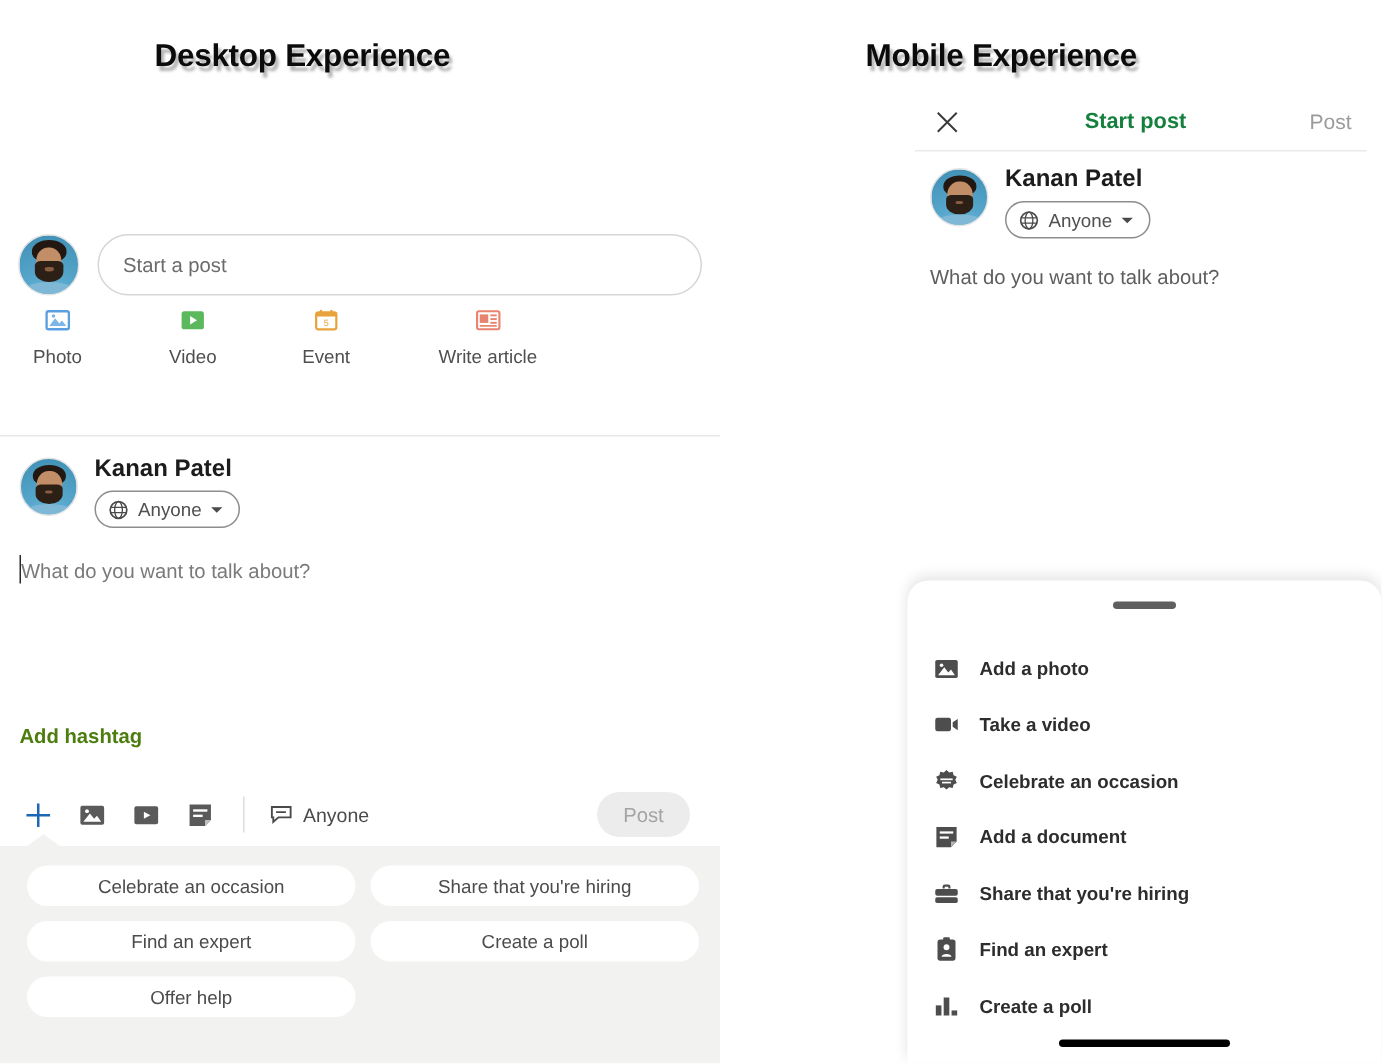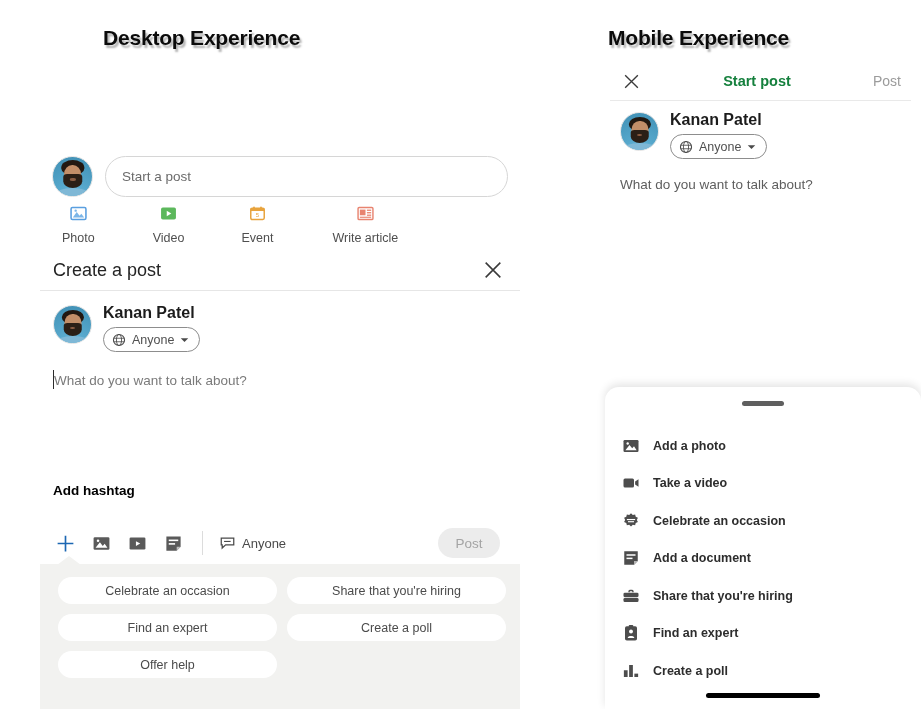--- a/index.html
+++ b/index.html
@@ -16,27 +16,26 @@
     position: absolute;
     font-family: "Liberation Sans", sans-serif;
     font-size: 21px;
     font-weight: 700;
     color: #0b0b0b;
     letter-spacing: -0.2px;
     text-shadow: 2px 3px 2px rgba(0,0,0,0.30);
     white-space: nowrap;
   }
   #desktop-title { left: 103px; top: 26px; }
-  #mobile-title  { left: 608px; top: 26px; }
+  #mobile-title  { left: 577px; top: 26px; }
 
   
   .desktop-panel {
     position: absolute; left: 0; top: 150px; width: 480px; height: 559px;
     background: #ffffff;
-    margin-left: 40px;
   }
 
   
   .start-row {
     position: absolute; left: 0; top: 0; width: 480px; height: 52px;
     display: flex; align-items: center; padding-left: 12px;
   }
   .avatar {
     width: 41px; height: 41px; border-radius: 50%;
     background: radial-gradient(circle at 50% 118%, #6fbfe0 0%, #57a8cc 38%, #3f8fb4 100%);
@@ -104,21 +103,21 @@
   .globe { width: 14px; height: 14px; }
   .caret { width: 9px; height: 6px; }
 
   
   .composer {
     position: absolute; left: 14px; top: 222px; width: 400px;
     font-size: 13.5px; color: #7a7a7a; line-height: 18px;
   }
   .add-hashtag {
     position: absolute; left: 13px; top: 333px;
-    font-size: 13.5px; font-weight: bold; color: #000000; cursor: pointer;
+    font-size: 13.5px; font-weight: bold; color: #4d7c0f; cursor: pointer;
   }
 
   
   .toolbar {
     position: absolute; left: 0; top: 372px; width: 480px; height: 42px;
     display: flex; align-items: center; padding-left: 15px;
   }
   .tb-plus { width: 21px; height: 21px; cursor: pointer; }
   .tb-ic { width: 19px; height: 19px; cursor: pointer; }
   .tb-gap-a { width: 16px; } .tb-gap-b { width: 17px; }
@@ -245,26 +244,20 @@
           <rect x="4" y="6.5" width="8" height="8" fill="#e8836f"></rect>
           <rect x="14" y="6.5" width="6" height="1.8" fill="#e8836f"></rect>
           <rect x="14" y="10" width="6" height="1.8" fill="#e8836f"></rect>
           <rect x="14" y="13.5" width="6" height="1.8" fill="#e8836f"></rect>
           <rect x="4" y="16.5" width="16" height="1.6" fill="#e8836f"></rect>
         </svg>
         <span>Write article</span>
       </div>
     </div>
 
-    <div class="cp-header">
-      <div class="cp-title">Create a post</div>
-      <svg class="cp-close" viewBox="0 0 24 24">
-        <path d="M4 4 L20 20 M20 4 L4 20" stroke="#3a3a3a" stroke-width="1.7" fill="none"></path>
-      </svg>
-    </div>
     <div class="cp-divider"></div>
 
     <div class="author-block">
       <div class="avatar sm">
         <div class="hair"></div>
         <div class="face"></div>
         <div class="beard"></div>
         <div class="mouth"></div>
         <div class="body"></div>
       </div>

